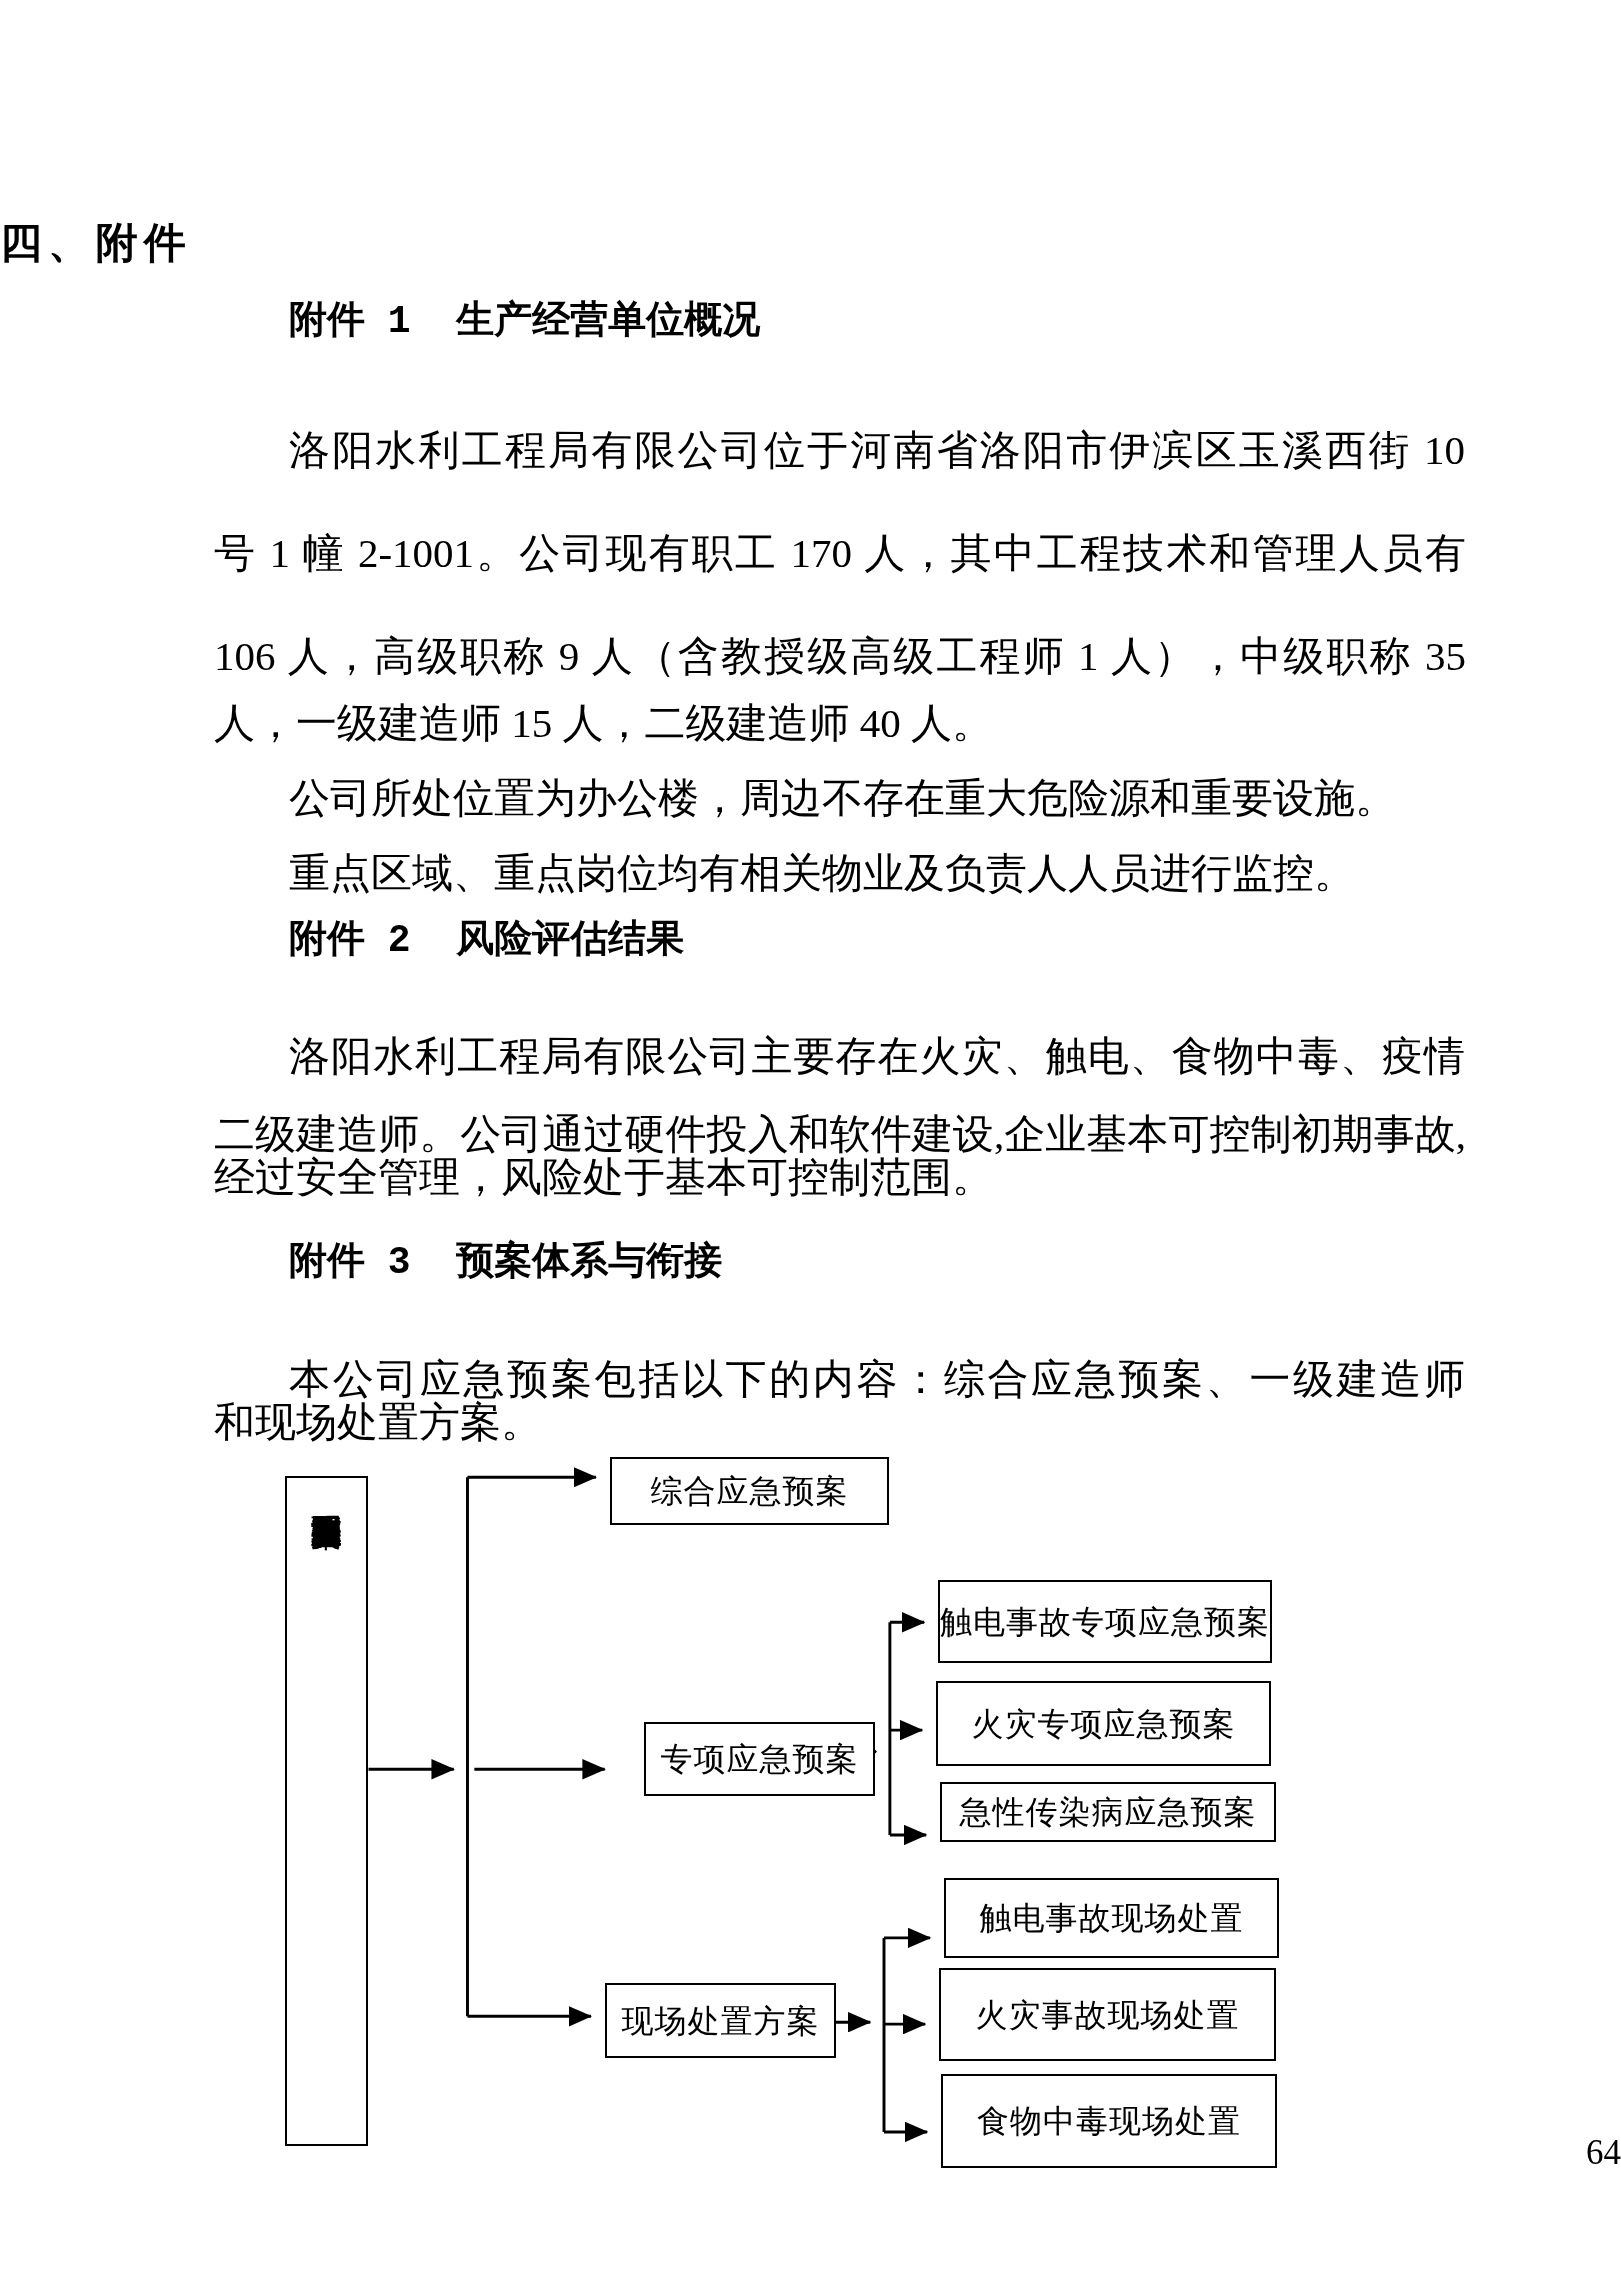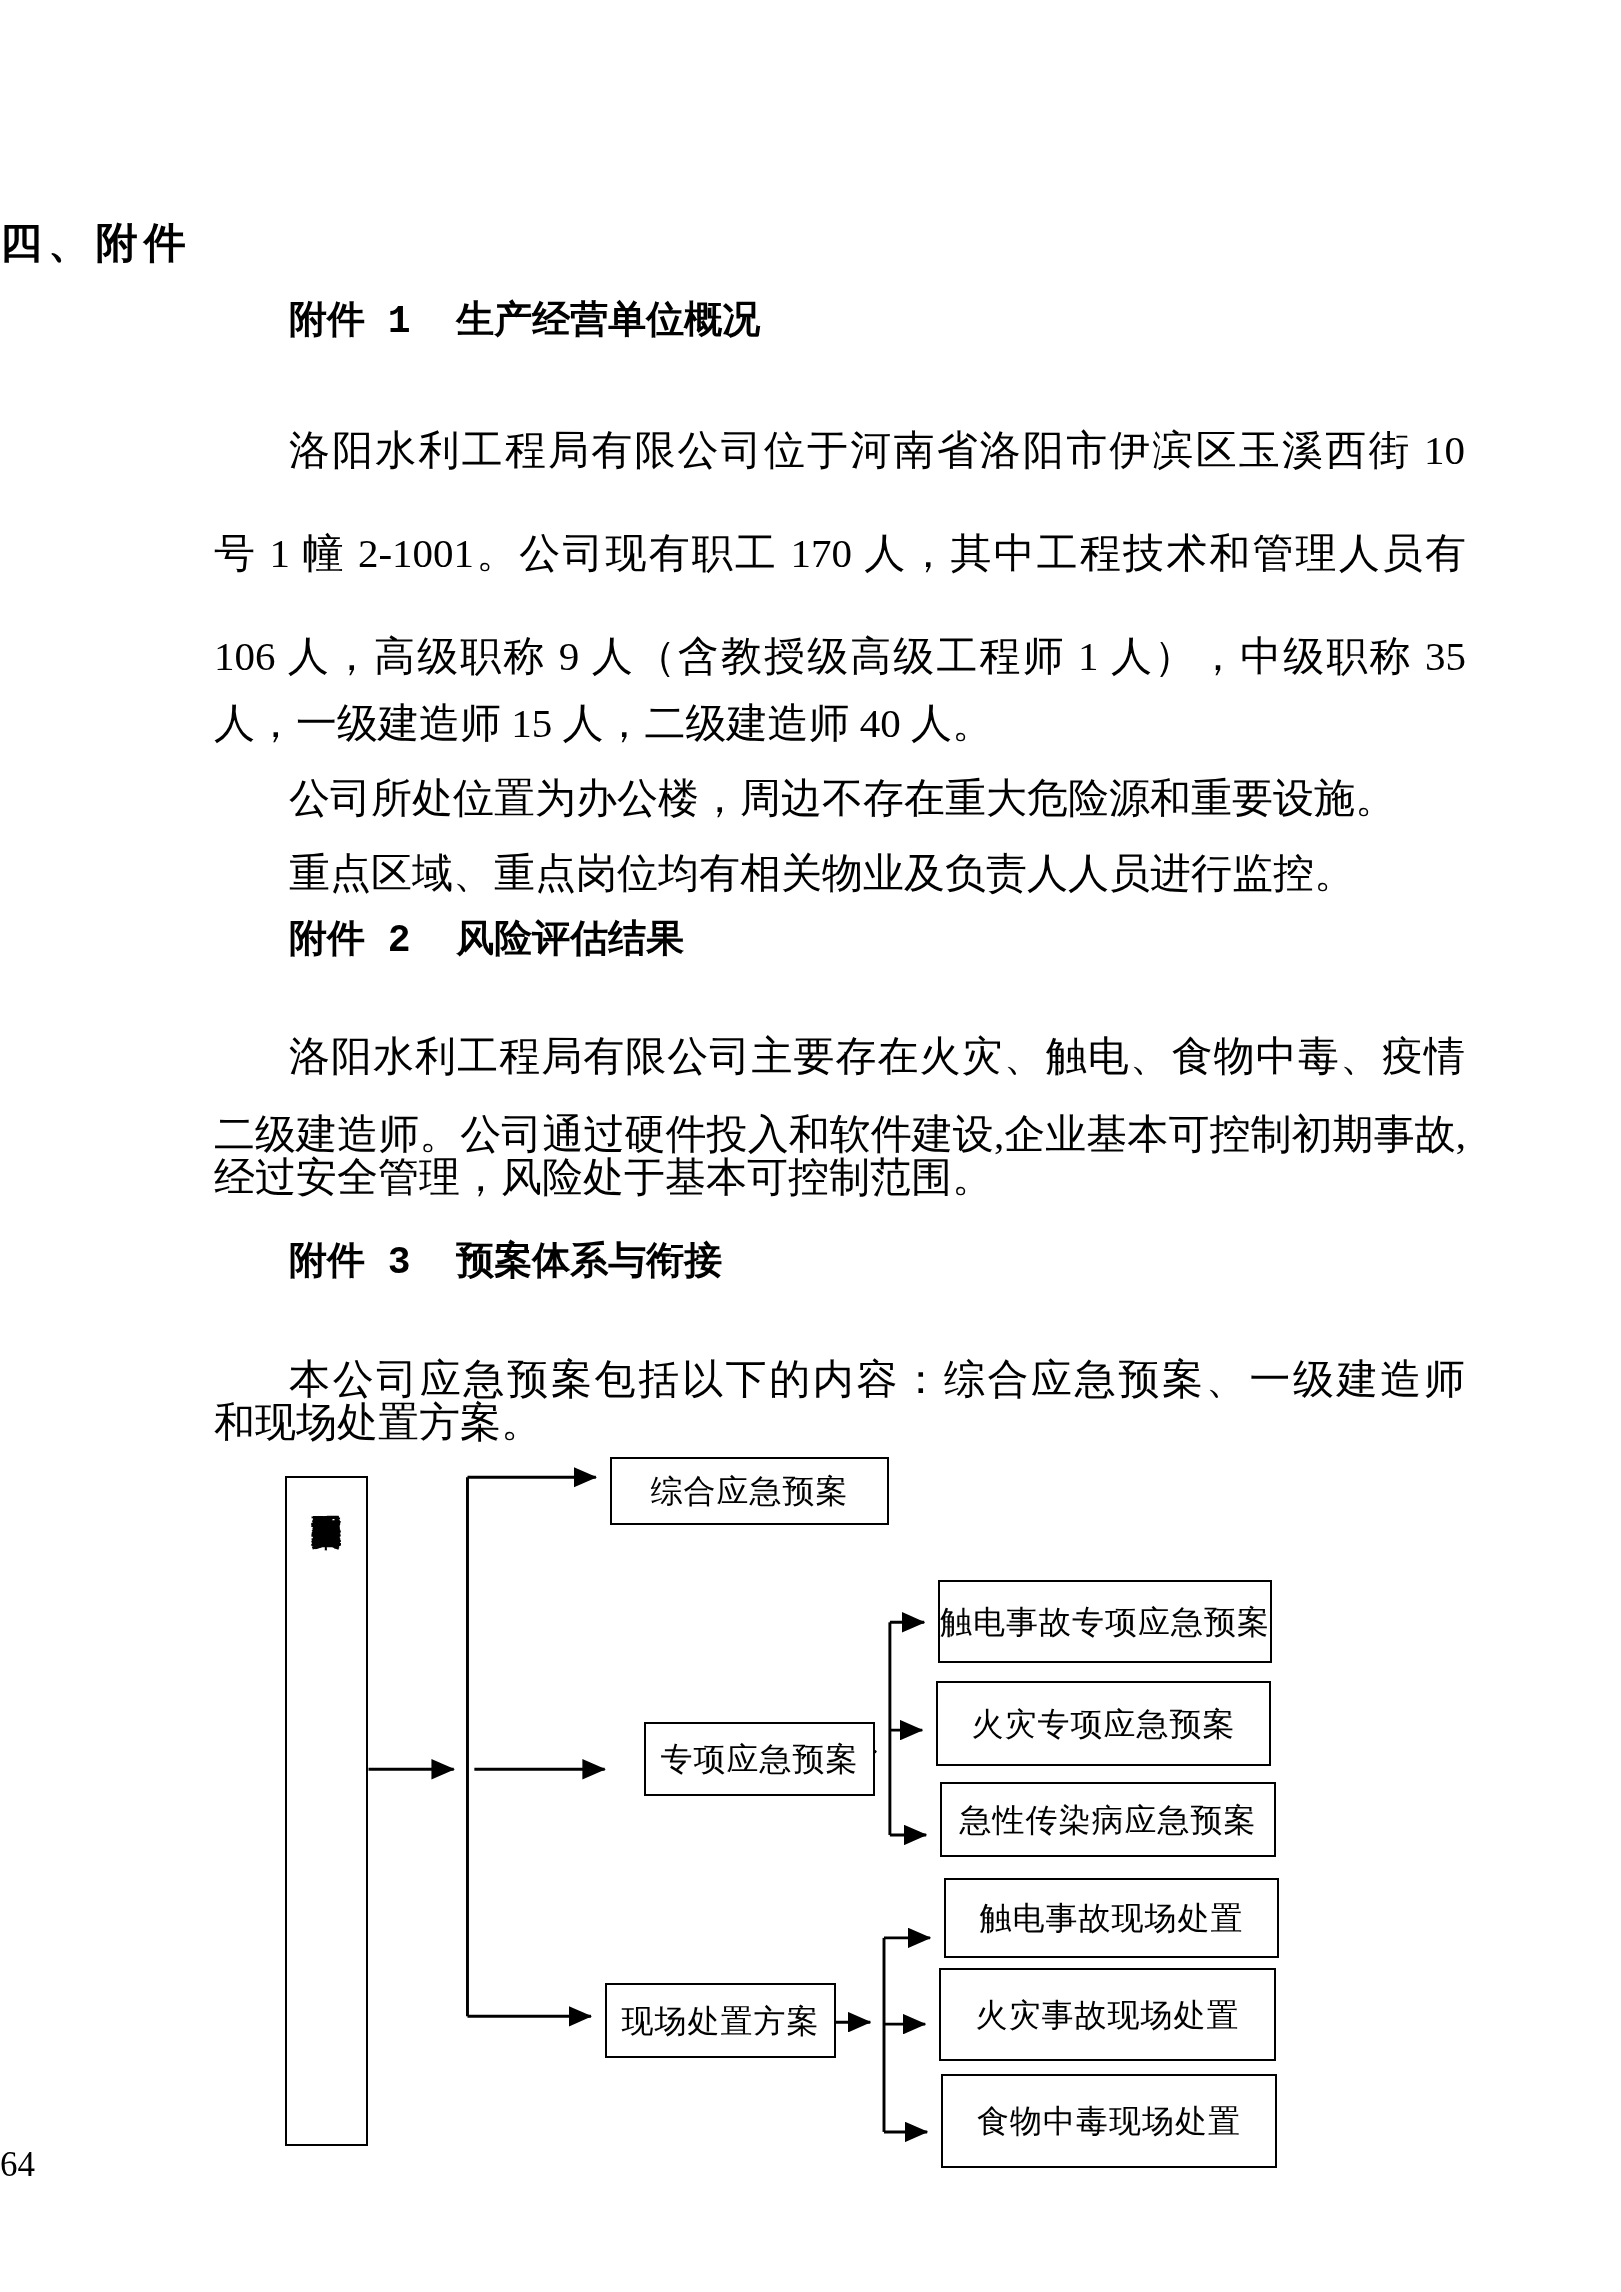--- a/index.html
+++ b/index.html
@@ -36,21 +36,21 @@
   }
   .fc-root{
     writing-mode:vertical-rl;text-orientation:upright;
     letter-spacing:0;font-size:31px;
     display:flex;align-items:center;justify-content:flex-start;
     padding-top:13.7px;
   }
   .fc-svg{position:absolute;left:0;top:0;}
   .page-number{
     position:absolute;left:0;top:2133px;width:1621px;
-    text-align:left;font-size:35px;margin-top:12px;
+    text-align:right;font-size:35px;
   }
 </style>
 </head>
 <body>
 
 <div class="doc-title">四、附件</div>
 
 <div class="heading" style="top:300px">附件 1  生产经营单位概况</div>
 <div class="heading" style="top:919px">附件 2  风险评估结果</div>
 <div class="heading" style="top:1241px">附件 3  预案体系与衔接</div>
@@ -96,20 +96,20 @@
 </svg>
 
 <div class="fc-box fc-root" style="left:285px;top:1476px;width:83px;height:670px">洛阳水利工程局有限公司生产安全事故应急预案</div>
 
 <div class="fc-box" style="left:610px;top:1457px;width:279px;height:68px">综合应急预案</div>
 <div class="fc-box" style="left:644px;top:1722px;width:231px;height:74px">专项应急预案</div>
 <div class="fc-box" style="left:605px;top:1983px;width:231px;height:75px">现场处置方案</div>
 
 <div class="fc-box" style="left:938px;top:1580px;width:334px;height:83px">触电事故专项应急预案</div>
 <div class="fc-box" style="left:936px;top:1681px;width:335px;height:85px">火灾专项应急预案</div>
-<div class="fc-box" style="left:940px;top:1782px;width:336px;height:75px">急性传染病应急预案</div>
+<div class="fc-box" style="left:940px;top:1782px;width:336px;height:60px">急性传染病应急预案</div>
 
 <div class="fc-box" style="left:944px;top:1878px;width:335px;height:80px">触电事故现场处置</div>
 <div class="fc-box" style="left:939px;top:1968px;width:337px;height:93px">火灾事故现场处置</div>
 <div class="fc-box" style="left:941px;top:2074px;width:336px;height:94px">食物中毒现场处置</div>
 
 <div class="page-number">64</div>
 
 
 </body></html>

